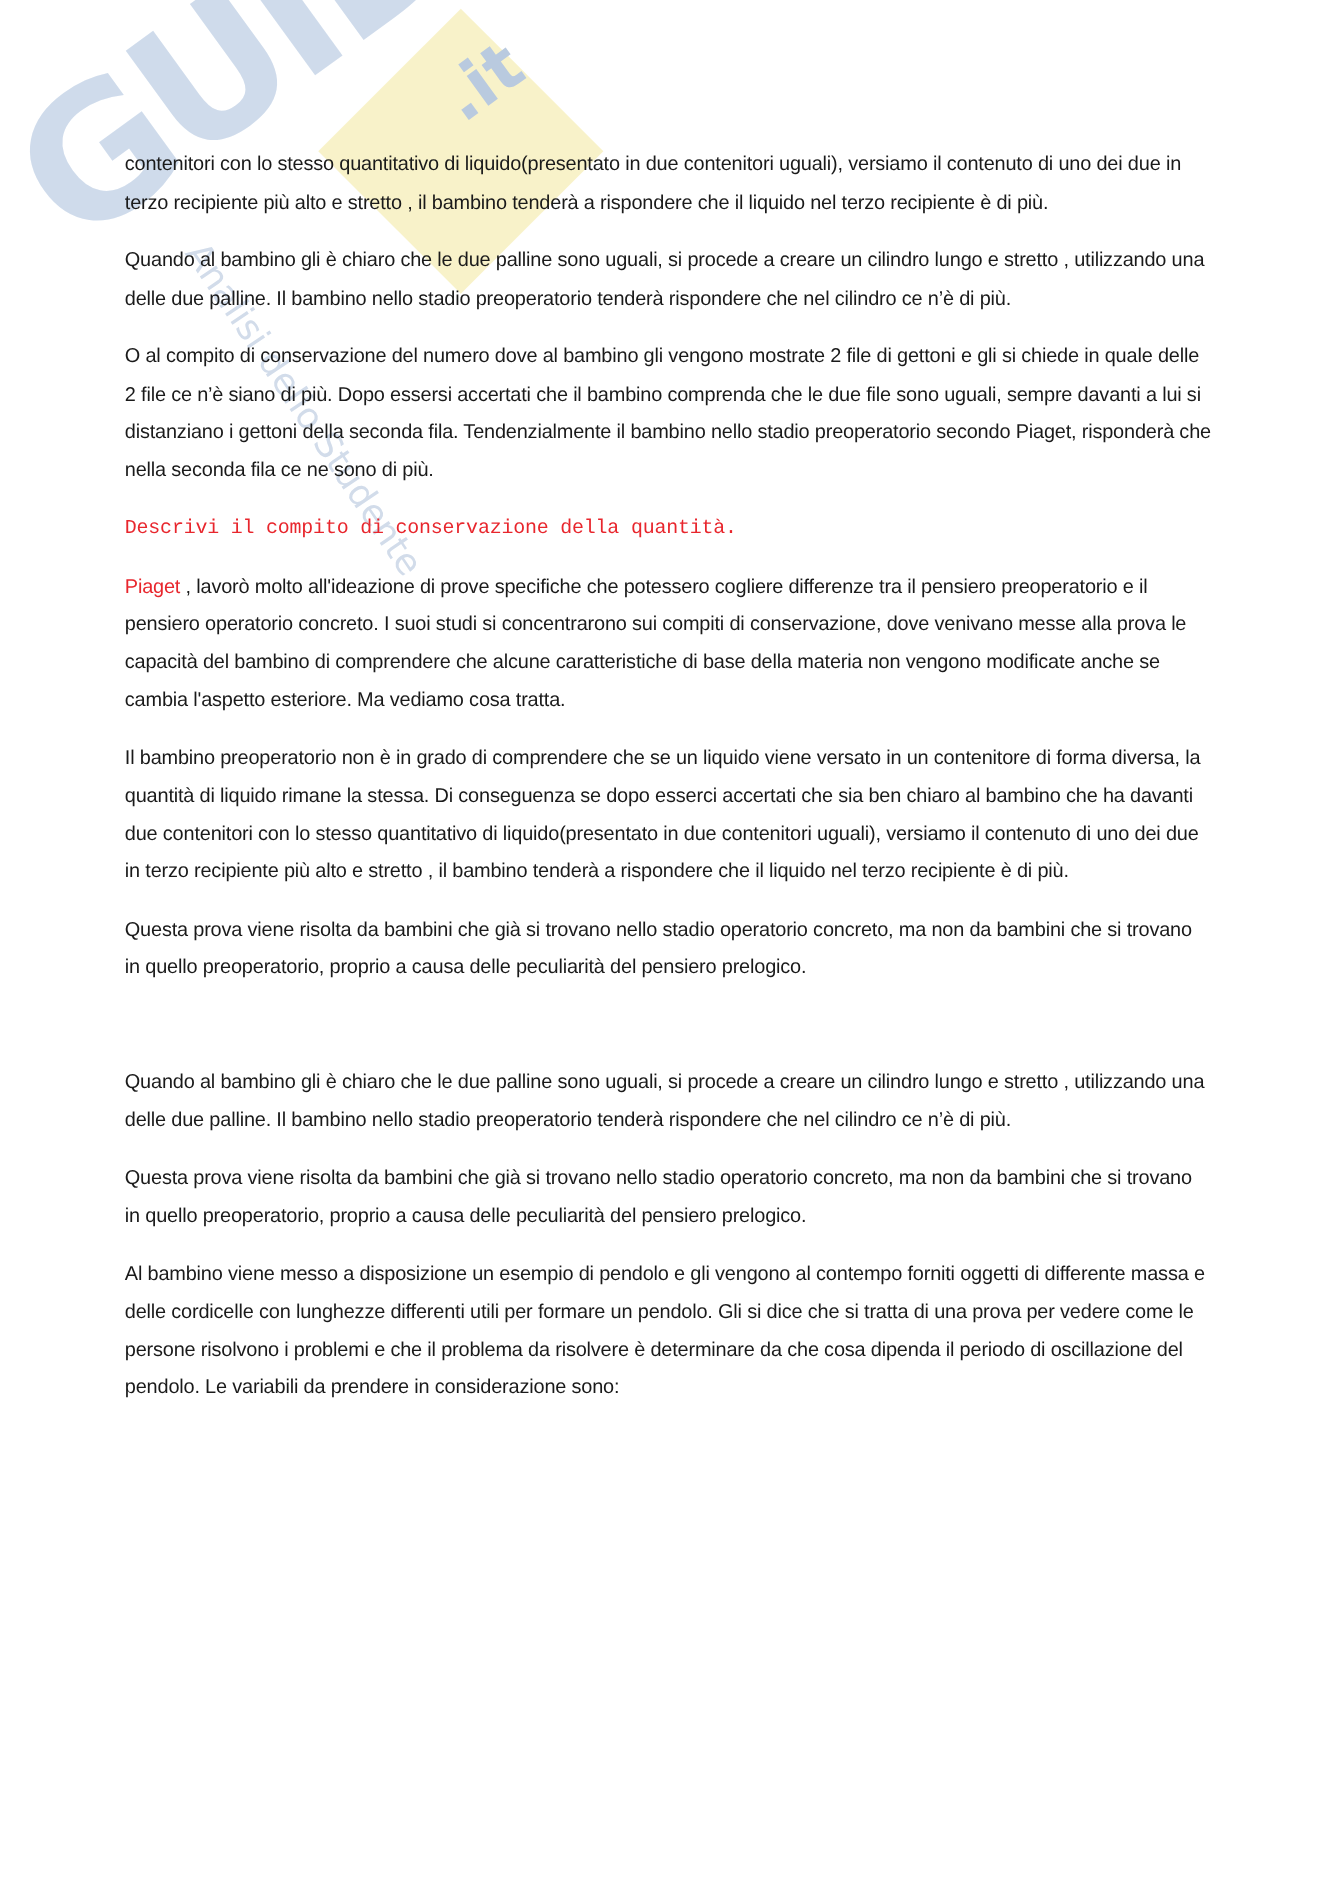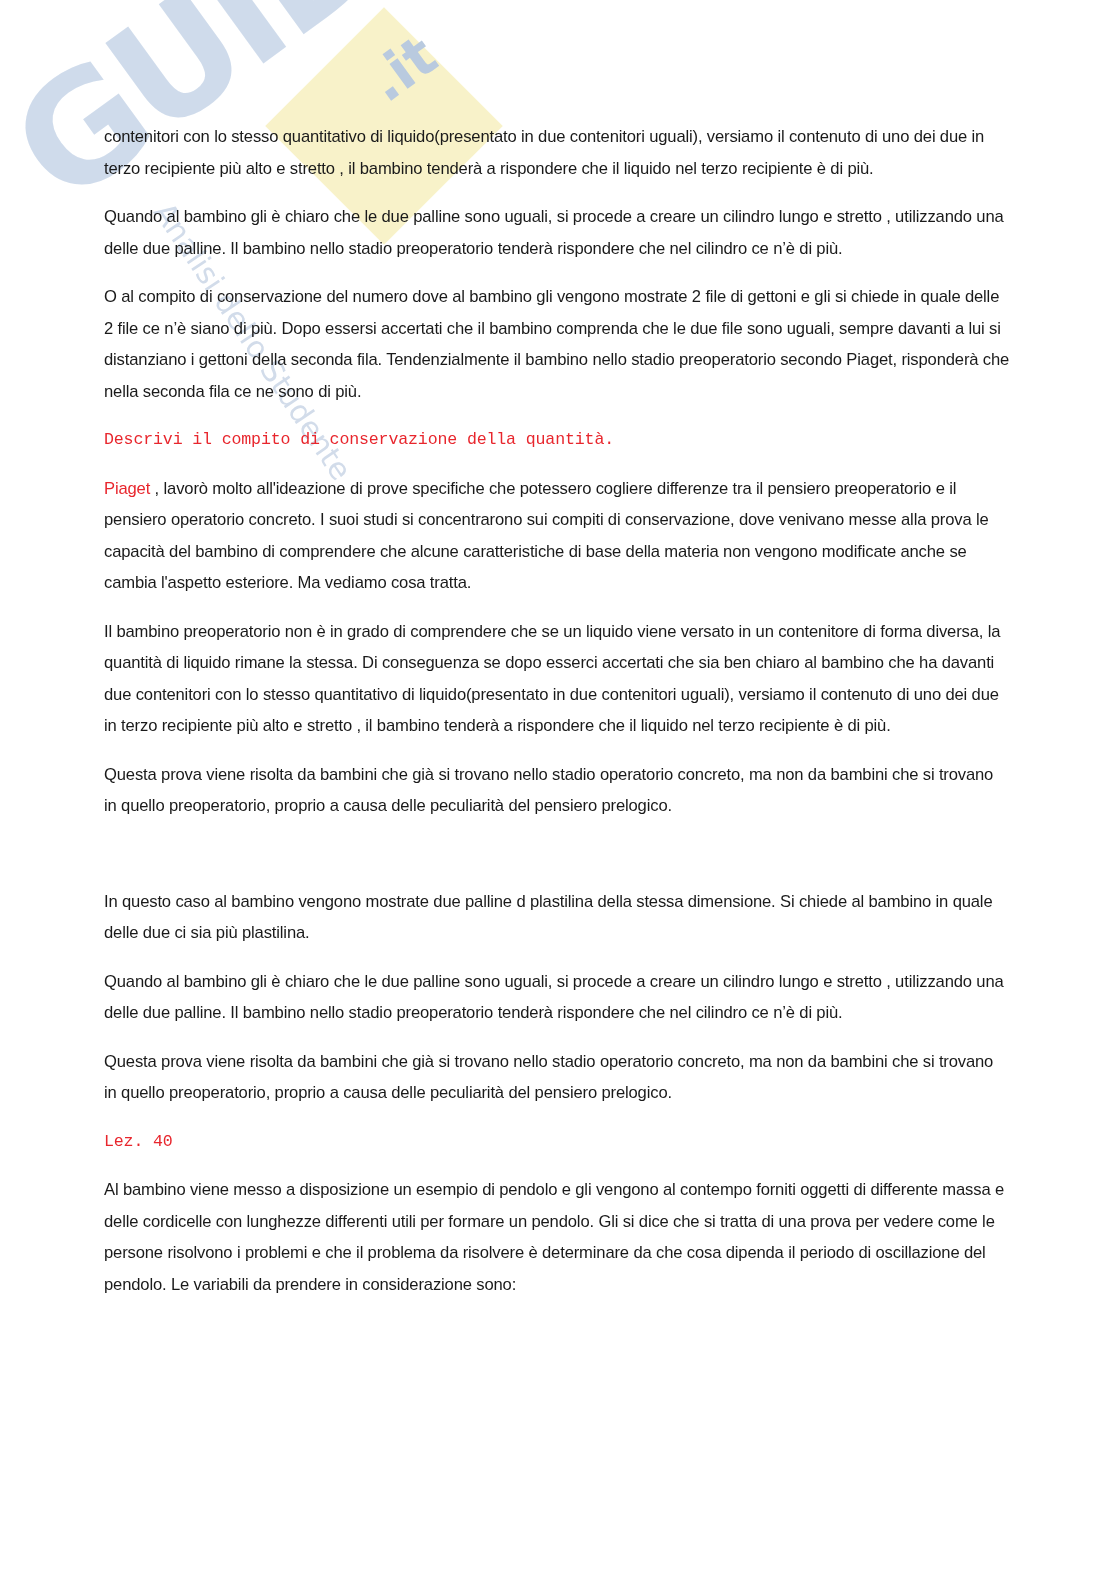--- a/index.html
+++ b/index.html
@@ -139,26 +139,24 @@
 
     <p class="para"><span class="red-inline">Piaget</span><span> , lavorò molto all'ideazione di prove specifiche che potessero cogliere differenze tra il pensiero preoperatorio e il pensiero operatorio concreto. I suoi studi si concentrarono sui compiti di conservazione, dove venivano messe alla prova le capacità del bambino di comprendere che alcune caratteristiche di base della materia non vengono modificate anche se cambia l'aspetto esteriore. Ma vediamo cosa tratta.</span></p>
 
     <p class="para">Il bambino preoperatorio non è in grado di comprendere che se un liquido viene versato  in un contenitore di forma diversa,  la quantità  di liquido rimane la stessa. Di conseguenza se dopo esserci accertati che sia ben chiaro al bambino che ha davanti due contenitori con lo stesso quantitativo di liquido(presentato in due contenitori uguali), versiamo il contenuto di uno dei due in terzo recipiente più alto e stretto , il bambino tenderà  a rispondere che il liquido nel terzo recipiente è  di più.</p>
 
     <p class="para">Questa prova viene risolta da bambini che già si trovano nello stadio operatorio concreto, ma non da bambini che si trovano in quello preoperatorio, proprio a causa delle peculiarità del pensiero prelogico.</p>
 
     <div class="gap-block"></div>
 
 
-    <p class="para">In questo caso al bambino vengono mostrate due palline d plastilina della stessa dimensione. Si chiede al bambino in quale delle due ci sia più plastilina.</p>
 
     <p class="para">Quando al bambino gli è  chiaro che le due palline sono uguali, si procede a creare un cilindro lungo e stretto , utilizzando una delle due palline. Il bambino nello stadio preoperatorio tenderà  rispondere che nel cilindro ce n’è  di più.</p>
 
     <p class="para">Questa prova viene risolta da bambini che già si trovano nello stadio operatorio concreto, ma non da bambini che si trovano in quello preoperatorio, proprio a causa delle peculiarità del pensiero prelogico.</p>
 
-    <p class="heading">Lez. 40</p>
 
 
     <p class="para">Al bambino viene messo a disposizione un esempio di pendolo e gli vengono al contempo forniti oggetti di differente massa e delle cordicelle con lunghezze differenti utili per formare un pendolo.  Gli si dice che si tratta di una prova per vedere come le persone risolvono i problemi e che il problema da risolvere è determinare da che cosa dipenda il periodo di oscillazione del pendolo. Le variabili da prendere in considerazione sono:</p>
 
   </div>
 
 </div>
 
 </body></html>

